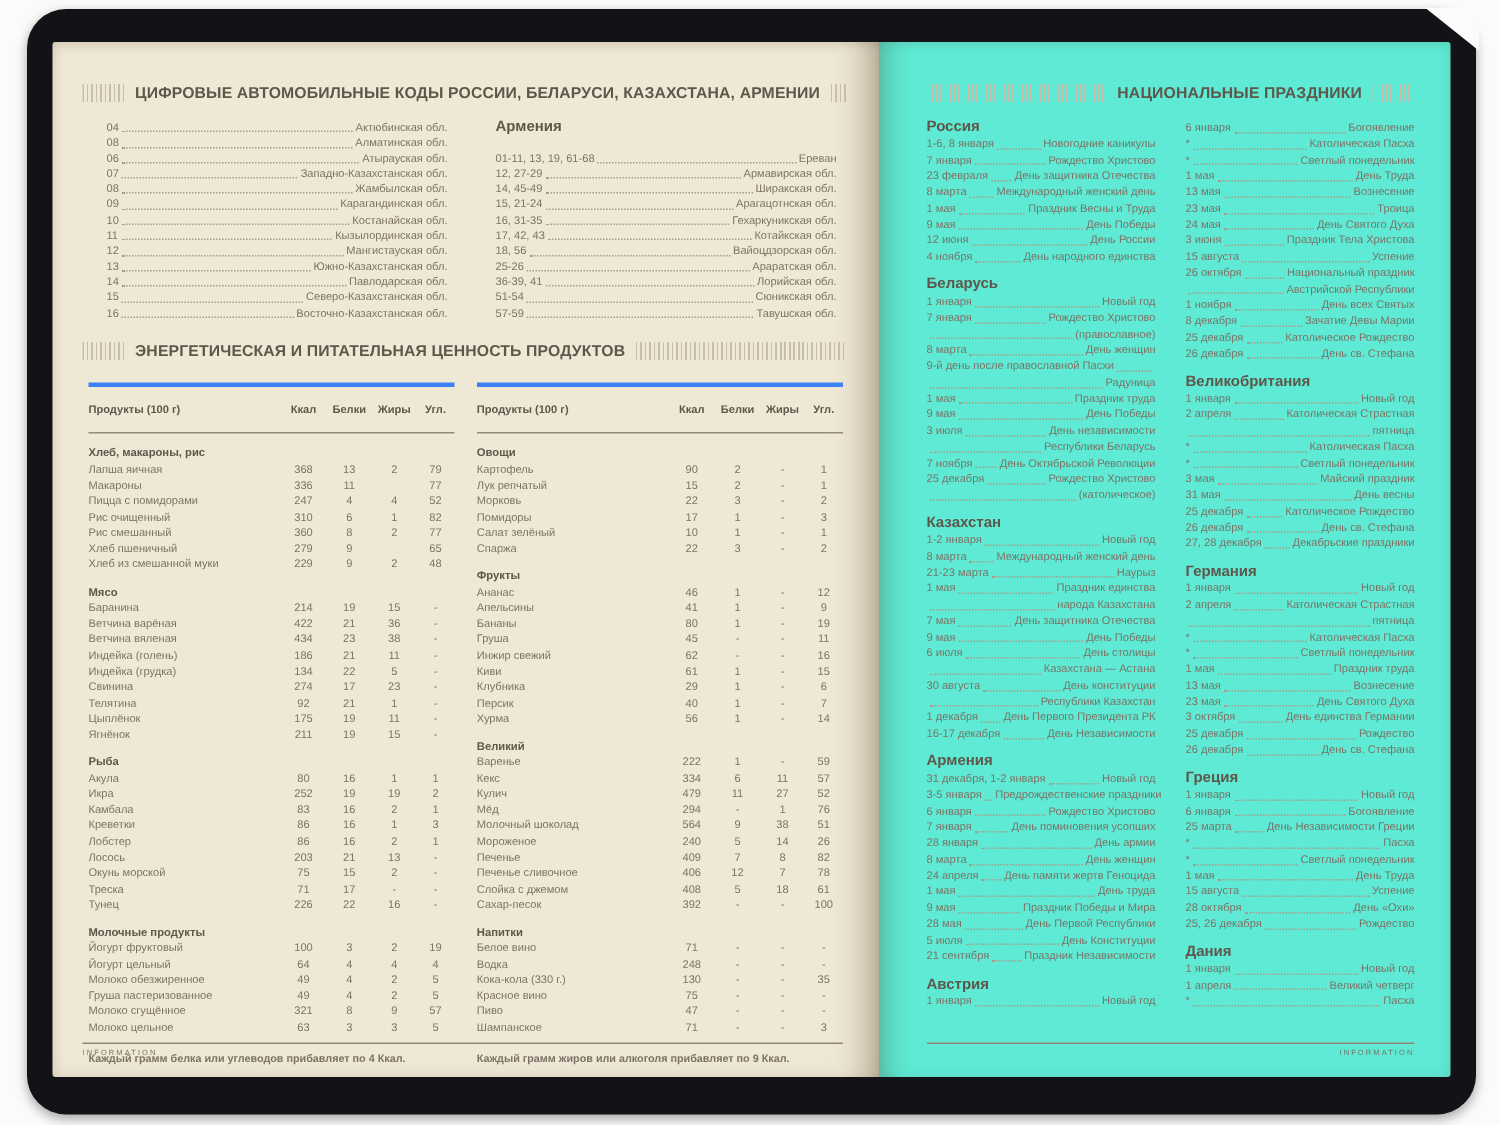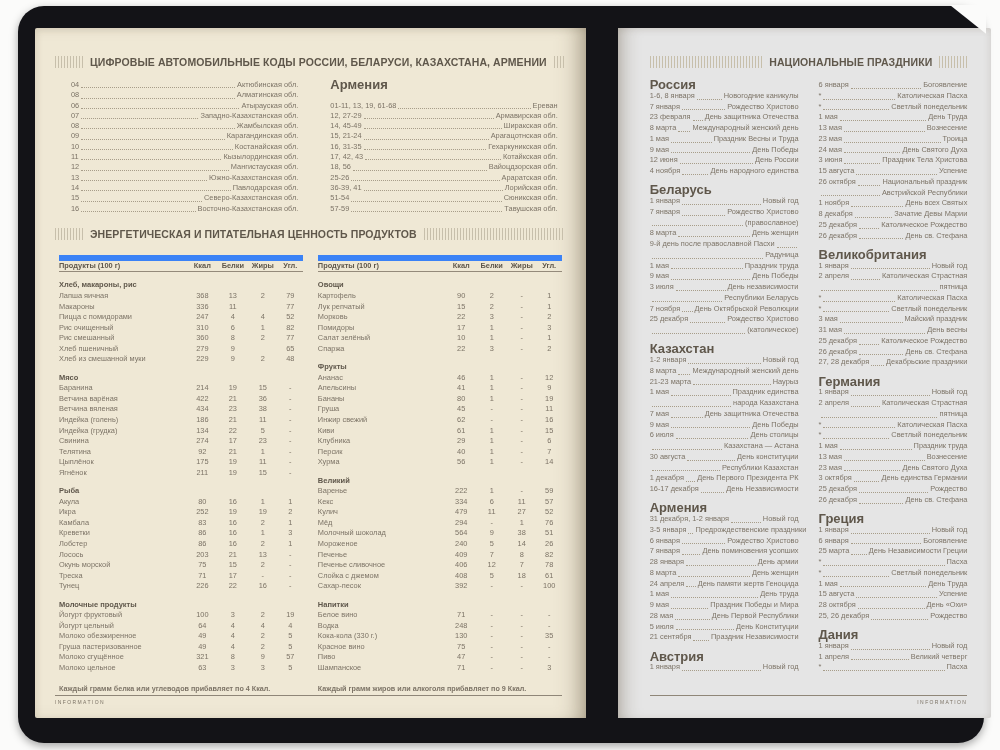--- a/index.html
+++ b/index.html
@@ -3,47 +3,47 @@
 <meta charset="utf-8">
 <style>
   html,body{margin:0;padding:0;}
   body{width:1000px;height:750px;background:#fbfbfa;font-family:"Liberation Sans",sans-serif;overflow:hidden;}
   .photo{position:relative;width:1000px;height:750px;}
   .cover{position:absolute;left:18px;top:6px;width:966px;height:737px;background:#131317;border-radius:26px;box-shadow:0 3px 8px rgba(0,0,0,.35);}
   .corner-notch{position:absolute;top:-1px;right:-2px;width:44px;height:36px;background:#fbfbfa;clip-path:polygon(18% 0,100% 0,100% 80%);}
   .spread{position:absolute;left:17px;top:22px;right:17px;bottom:25px;display:flex;}
   .page{flex:1;position:relative;padding:26px 22px 0 20px;box-sizing:border-box;}
   .page-left{background:#efe8d5;border-radius:2px 0 0 2px;box-shadow:inset -20px 0 24px -16px rgba(74,60,36,.5), inset 2px 2px 6px rgba(74,60,36,.12);}
-  .page-right{background:#e5e5e5;border-radius:0 2px 2px 0;box-shadow:inset 16px 0 20px -14px rgba(74,60,36,.4), inset -2px 2px 6px rgba(74,60,36,.1);padding-left:32px;padding-right:24px;margin-left:32px;}
+  .page-right{background:#5eead4;border-radius:0 2px 2px 0;box-shadow:inset 16px 0 20px -14px rgba(74,60,36,.4), inset -2px 2px 6px rgba(74,60,36,.1);padding-left:32px;padding-right:24px;}
   .band{display:flex;align-items:center;height:15px;margin-bottom:9px;}
   .stripes{height:12px;background:repeating-linear-gradient(90deg,#c7bfab 0,#c7bfab 1px,transparent 1px,transparent 3px);}
   .stripes.lead{width:28px;}
   .stripes.fill{flex:1 1 auto;min-width:10px;}
   .band-title{font-weight:bold;font-size:10.5px;color:#5f574b;letter-spacing:.1px;padding:0 7px;white-space:nowrap;}
   
   .lrow{display:flex;align-items:baseline;line-height:10.3px;font-size:7.4px;color:#7c7366;}
   .lrow .lt,.lrow .rt{white-space:nowrap;}
   .dots{flex:1 1 auto;min-width:5px;margin:0 2px 2px;border-bottom:1px dotted #a79d89;align-self:flex-end;}
   .spacer{height:10.3px;}
-  .country{font-weight:bold;font-size:13px;color:#5f574b;line-height:10.3px;}
+  .country{font-weight:bold;font-size:10px;color:#5f574b;line-height:10.3px;}
   
   .codes-wrap{display:flex;gap:32px;padding:2px 6px 0 16px;}
   .codes-col{flex:1;min-width:0;}
   
   .food-wrap{display:flex;gap:15px;padding:4px 2px 0 4px;}
   .food-col{flex:1;min-width:0;}
   .frow{display:grid;grid-template-columns:1fr 31px 30px 30px 25px;line-height:10.55px;font-size:7.4px;color:#7c7366;}
   .frow .fname{text-align:left;white-space:nowrap;overflow:hidden;}
   .frow .fnum{text-align:center;white-space:nowrap;}
-  .fhead{font-weight:bold;color:#5f574b;border-top:6px solid #3b82f6;border-bottom:1px solid #948a7b;padding:0 0;margin-bottom:1px;}
+  .fhead{font-weight:bold;color:#5f574b;border-top:3px solid #3b82f6;border-bottom:1px solid #948a7b;padding:10px 0;margin-bottom:1px;}
   .fsec{font-weight:bold;font-size:7.5px;color:#5f574b;line-height:10.55px;margin-top:8px;}
   .notes{display:flex;gap:15px;padding:10px 2px 0 4px;font-weight:bold;}
   .note{flex:1;font-size:7.2px;color:#7c7366;line-height:9px;}
   
-  .hol-wrap{display:flex;gap:20px;padding-top:2px;justify-content:flex-end;}
+  .hol-wrap{display:flex;gap:20px;padding-top:2px;}
   .hol-col{flex:1;min-width:0;}
   .hol-col .lrow{line-height:10.75px;}
   .hol-col .country{line-height:10.75px;margin-top:8.5px;}
   .hol-col .country:first-child{margin-top:0;}
   
   .page-footer{position:absolute;left:20px;right:24px;bottom:13px;border-top:1px solid #8f8678;padding-top:3px;font-size:5px;letter-spacing:1.4px;color:#7c7366;}
   .page-right .page-footer{left:32px;right:24px;text-align:right;}
 </style>
 </head>
 <body>

